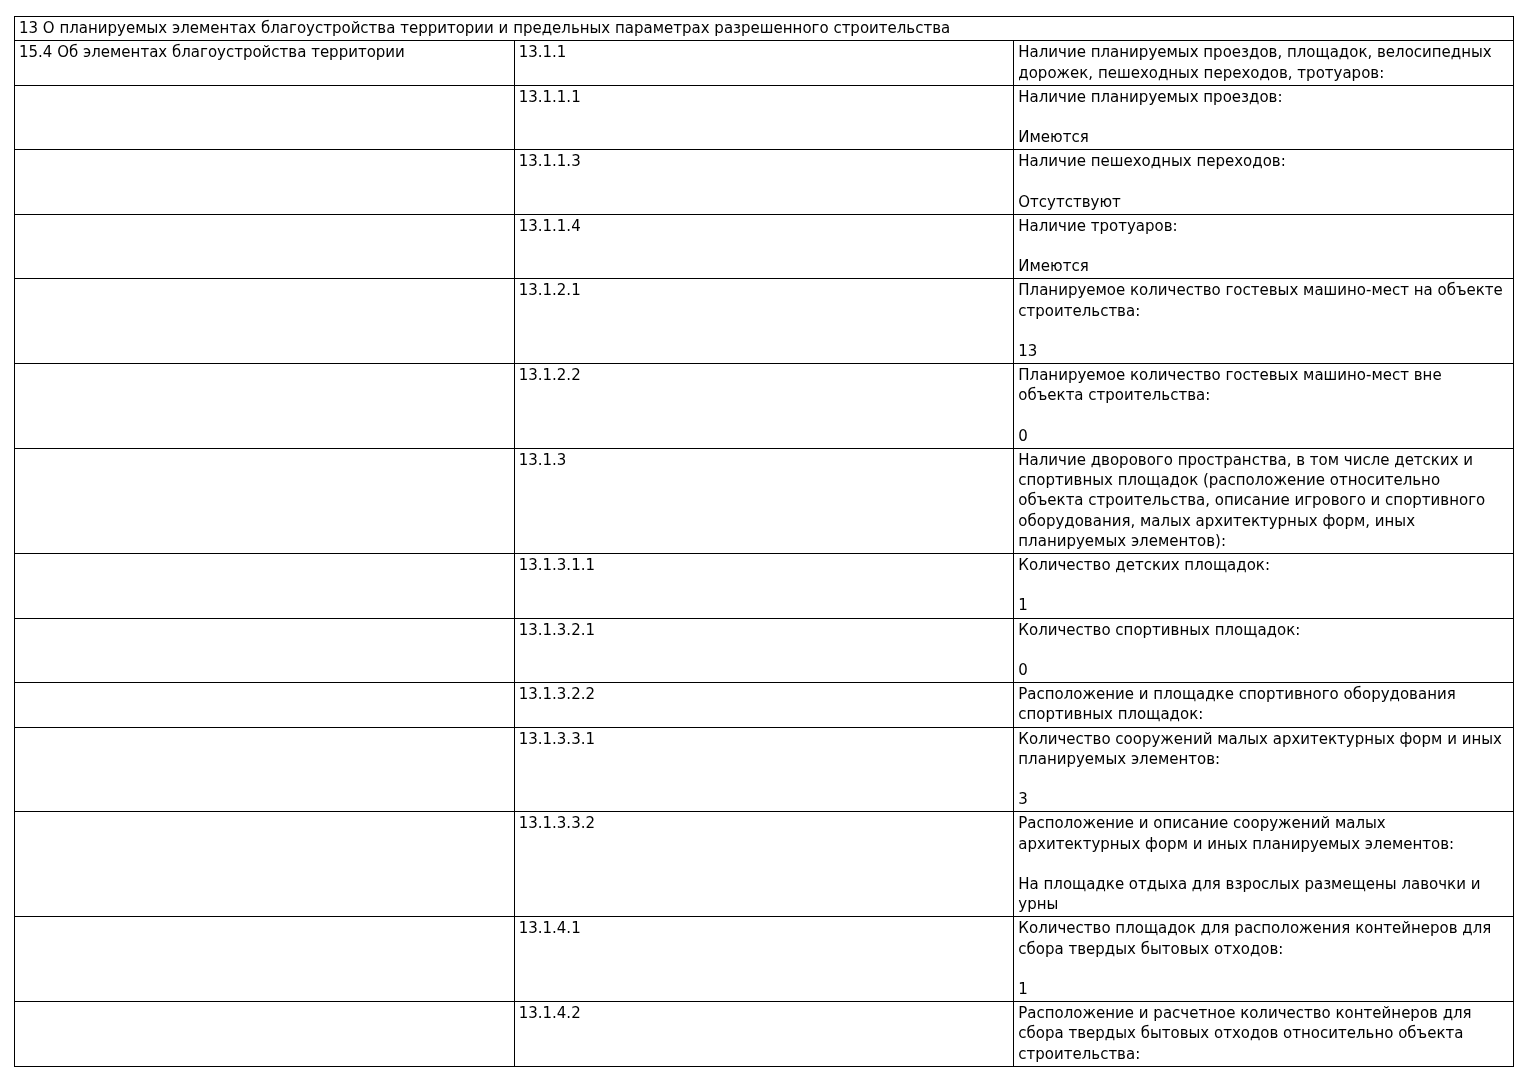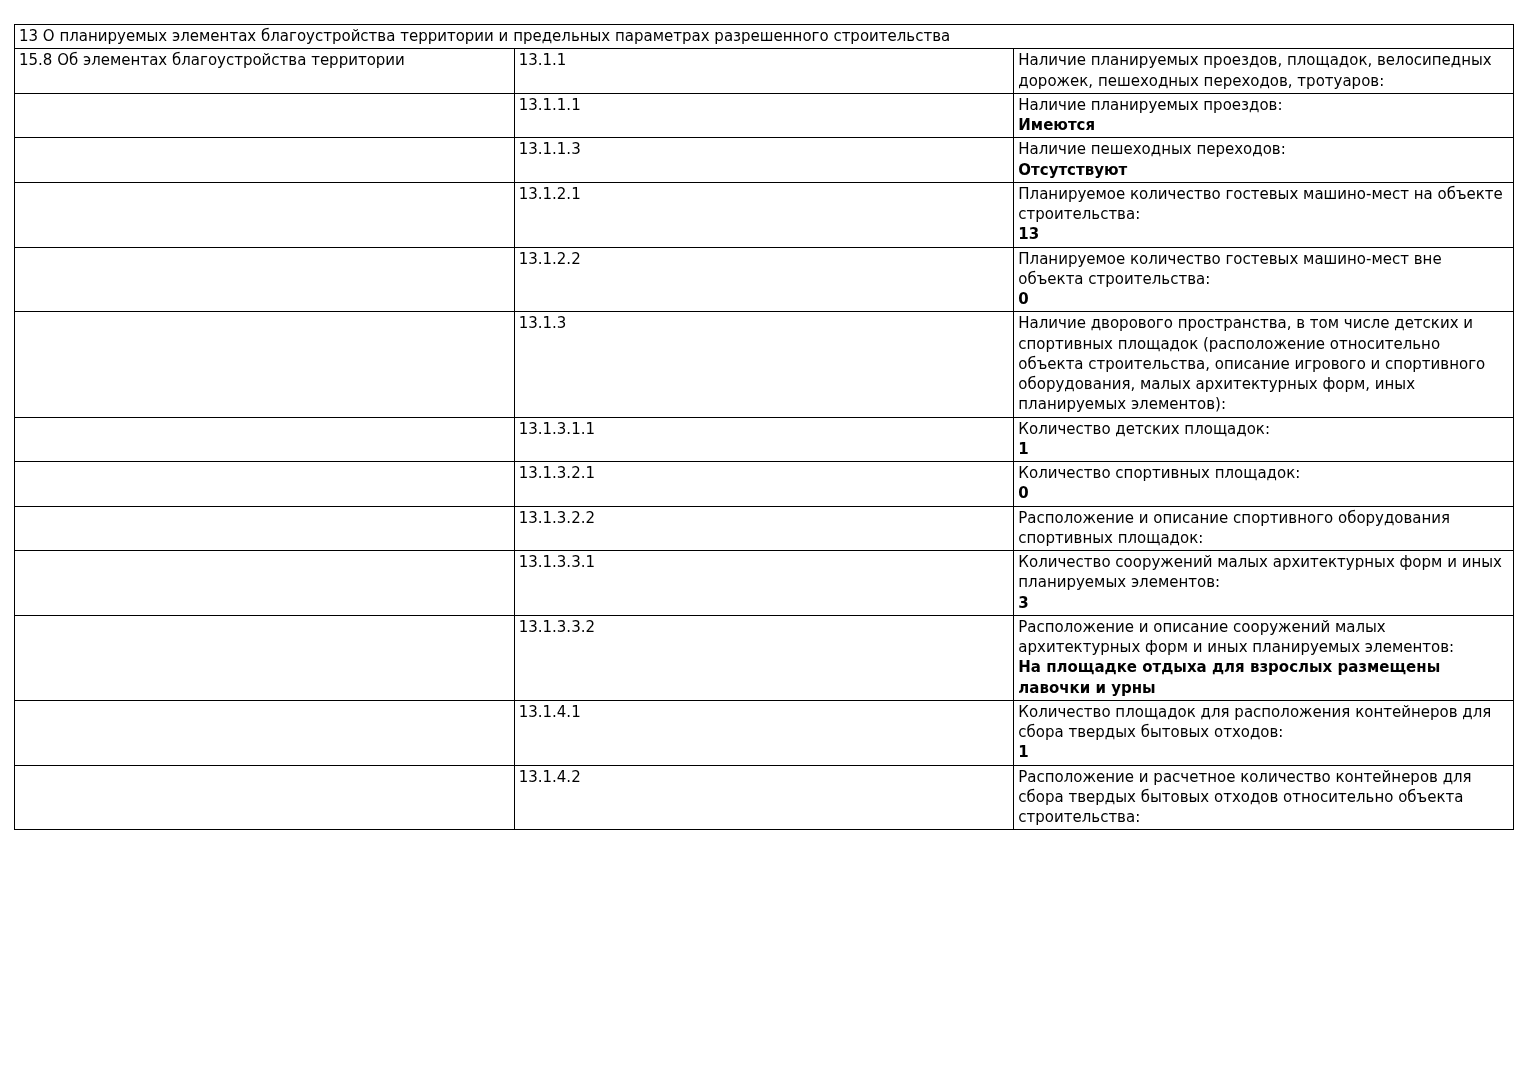--- a/index.html
+++ b/index.html
@@ -4,21 +4,21 @@
 <style>
   html, body {
     margin: 0;
     padding: 0;
     background: #ffffff;
   }
   .page {
     width: 1529px;
     height: 1080px;
     box-sizing: border-box;
-    padding: 24px 14px;
+    padding: 16px 14px;
     background: #ffffff;
     font-family: "DejaVu Sans", "Liberation Sans", sans-serif;
     color: #000000;
     overflow: hidden;
   }
   table.decl {
     border-collapse: collapse;
     width: 1500px;
     table-layout: fixed;
     font-size: 15px;
@@ -43,55 +43,64 @@
     width: 98px;
     vertical-align: middle;
   }
   td.col-desc {
     width: auto;
   }
   .label {
     font-weight: normal;
   }
   .value {
-    font-weight: bold;
+    font-weight: normal;
+    margin-top: 20px;
   }
 </style>
 </head>
 <body>
 
 <div class="page">
   <table class="decl">
     <thead>
       <tr>
         <th colspan="3" class="section-header">13 О планируемых элементах благоустройства территории и предельных параметрах разрешенного строительства</th>
       </tr>
     </thead>
     <tbody id="table-body">
         <tr>
-          <td class="col-section">15.8 Об элементах благоустройства территории</td>
+          <td class="col-section">15.4 Об элементах благоустройства территории</td>
           <td class="col-code">13.1.1</td>
           <td class="col-desc">
             <div class="label">Наличие планируемых проездов, площадок, велосипедных дорожек, пешеходных переходов, тротуаров:</div>
           </td>
         </tr>
         <tr>
           <td class="col-section"></td>
           <td class="col-code">13.1.1.1</td>
           <td class="col-desc">
             <div class="label">Наличие планируемых проездов:</div>
             <div class="value">Имеются</div>
           </td>
         </tr>
         <tr>
           <td class="col-section"></td>
           <td class="col-code">13.1.1.3</td>
           <td class="col-desc">
             <div class="label">Наличие пешеходных переходов:</div>
             <div class="value">Отсутствуют</div>
+          </td>
+        </tr>
+        <tr>
+          <td class="col-section"></td>
+          <td class="col-code">13.1.1.4</td>
+          <td class="col-desc">
+            <div class="label">Наличие тротуаров:</div>
+            <div class="value">Имеются</div>
           </td>
         </tr>
         <tr>
           <td class="col-section"></td>
           <td class="col-code">13.1.2.1</td>
           <td class="col-desc">
             <div class="label">Планируемое количество гостевых машино-мест на объекте строительства:</div>
             <div class="value">13</div>
           </td>
         </tr>
@@ -123,21 +132,21 @@
           <td class="col-code">13.1.3.2.1</td>
           <td class="col-desc">
             <div class="label">Количество спортивных площадок:</div>
             <div class="value">0</div>
           </td>
         </tr>
         <tr>
           <td class="col-section"></td>
           <td class="col-code">13.1.3.2.2</td>
           <td class="col-desc">
-            <div class="label">Расположение и описание спортивного оборудования спортивных площадок:</div>
+            <div class="label">Расположение и площадке спортивного оборудования спортивных площадок:</div>
           </td>
         </tr>
         <tr>
           <td class="col-section"></td>
           <td class="col-code">13.1.3.3.1</td>
           <td class="col-desc">
             <div class="label">Количество сооружений малых архитектурных форм и иных планируемых элементов:</div>
             <div class="value">3</div>
           </td>
         </tr>

